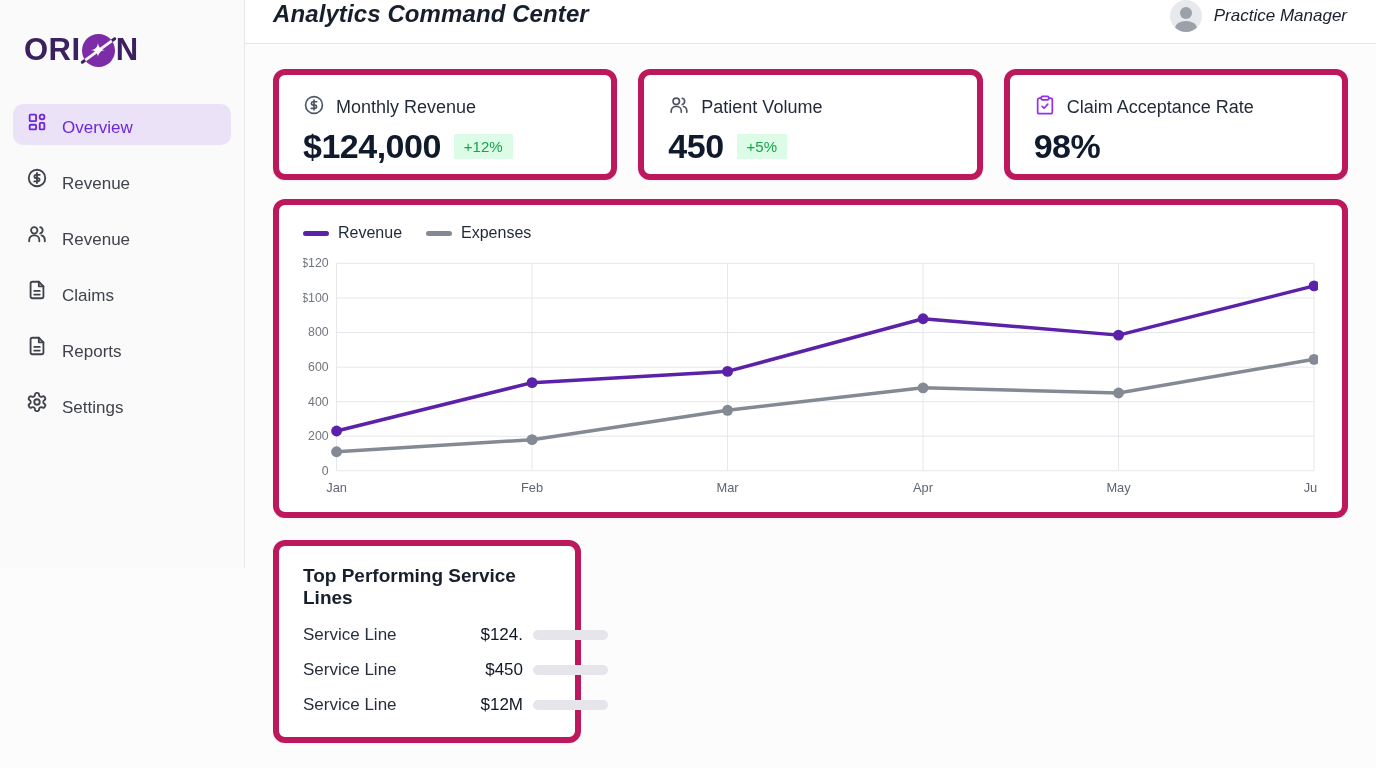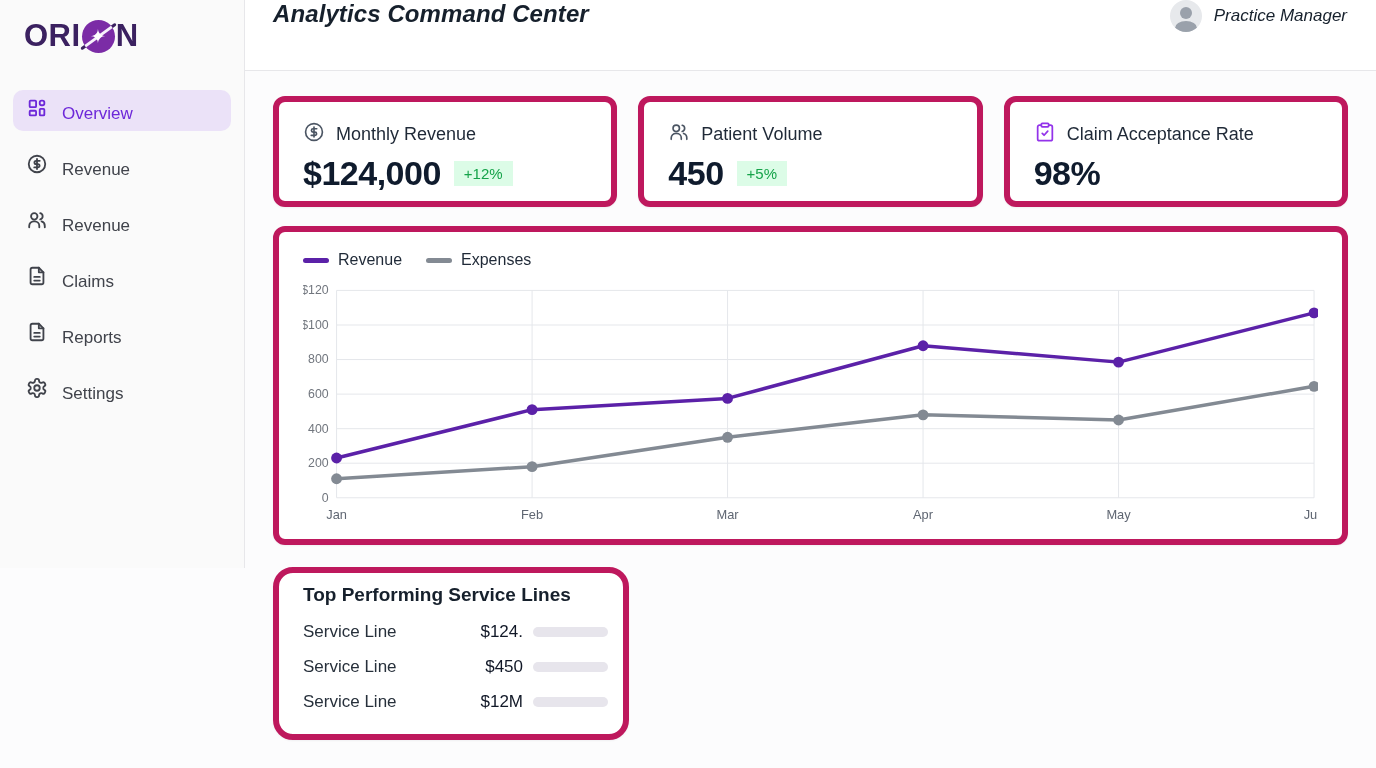--- a/index.html
+++ b/index.html
@@ -9,21 +9,21 @@
     display: flex;
     background: #fcfcfd;
     color: #1f2937;
   }
 
   
   .sidebar {
     width: 245px; height: 568px; flex: 0 0 245px;
     background: #fafafa;
     border-right: 1px solid #e7e7ea;
-    padding-top: 8px;
+    padding-top: 22px;
   }
   .logo {
     display: flex; align-items: center;
     padding: 6px 0 6px 24px;
     font-size: 31px; font-weight: 800; letter-spacing: .5px;
     color: #3b2160; height: 56px;
   }
   .logo-o { position: relative; width: 33px; height: 33px; margin: 0 1px; display: inline-block; }
   .logo-o .tail {
     position: absolute; left: -5px; right: -5px; top: 15px; height: 3px;
@@ -94,21 +94,21 @@
   
   .chart-card { margin-top: 19px; padding: 19px 24px 12px; }
   .chart-head { display: flex; align-items: center; justify-content: space-between; margin-bottom: 8px; }
   .chart-title { font-size: 19px; font-weight: 600; color: #16202c; }
   .legend { display: flex; align-items: center; gap: 24px; }
   .legend-item { display: flex; align-items: center; gap: 9px; font-size: 16px; color: #1f2937; }
   .legend-swatch { width: 26px; height: 5px; border-radius: 3px; }
   #chart-svg { display: block; width: 100%; }
 
   
-  .service-card { margin-top: 22px; width: 356px; padding: 11px 24px 22px; border-radius: 20px; }
+  .service-card { margin-top: 22px; width: 308px; padding: 19px 24px 22px; }
   .service-title { font-size: 19px; font-weight: 600; color: #16202c; margin-bottom: 16px; }
   .sl-row { display: flex; align-items: center; margin-bottom: 15px; }
   .sl-row:last-child { margin-bottom: 0; }
   .sl-label { flex: 0 0 148px; font-size: 17px; color: #27303b; }
   .sl-value { flex: 0 0 72px; font-size: 17px; font-weight: 500; color: #111827; text-align: right; margin-right: 10px; }
   .sl-bar { flex: 0 0 75px; height: 10px; border-radius: 5px; background: #e7e5ec; overflow: hidden; }
   .sl-fill { height: 100%; border-radius: 5px; background: #6b21a8; }
 </style>
 </head>
 <body>

